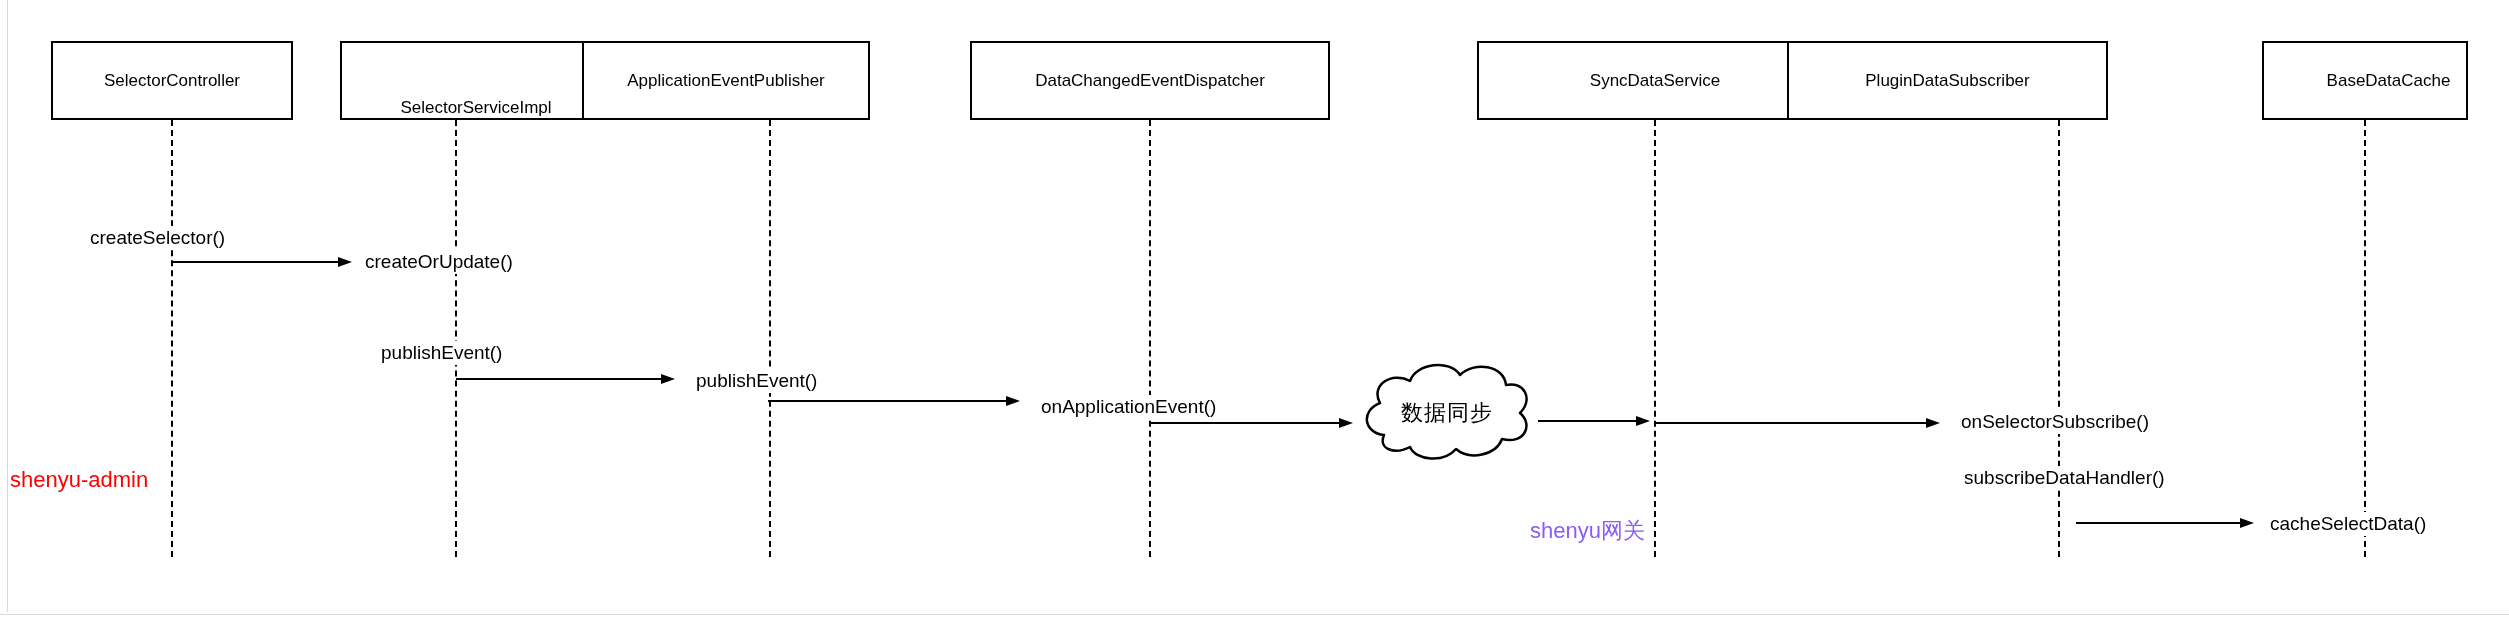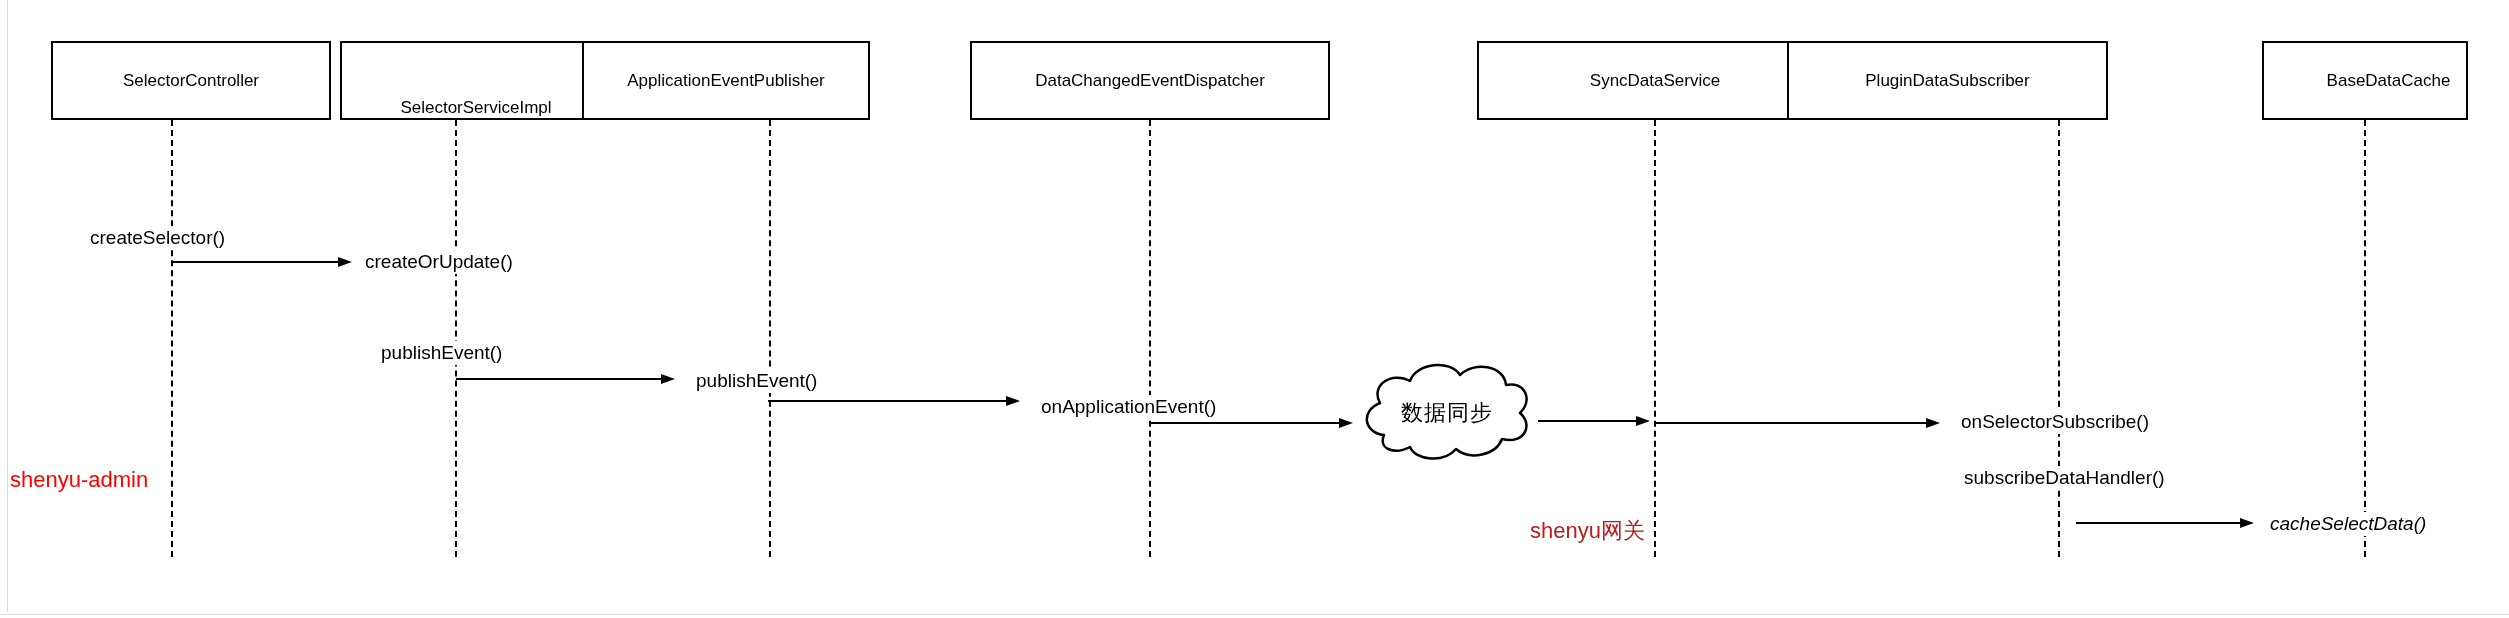--- a/index.html
+++ b/index.html
@@ -129,24 +129,24 @@
       <div class="arrow-head" style="left: 2240px; top: 518px;"></div>
     </div>
   <div id="labels-layer">
       <div class="msg-label" style="left: 87px; top: 238px;">createSelector()</div>
       <div class="msg-label" style="left: 362px; top: 262px;">createOrUpdate()</div>
       <div class="msg-label" style="left: 378px; top: 353px;">publishEvent()</div>
       <div class="msg-label" style="left: 693px; top: 381px;">publishEvent()</div>
       <div class="msg-label" style="left: 1038px; top: 407px;">onApplicationEvent()</div>
       <div class="msg-label" style="left: 1958px; top: 422px;">onSelectorSubscribe()</div>
       <div class="msg-label" style="left: 1961px; top: 478px;">subscribeDataHandler()</div>
-      <div class="msg-label" style="left: 2267px; top: 524px; font-style: italic;">cacheSelectData()</div>
+      <div class="msg-label" style="left: 2267px; top: 524px;">cacheSelectData()</div>
     </div>
   <div id="participants-layer">
-      <div class="participant" style="left: 51px; width: 280px;">
+      <div class="participant" style="left: 51px; width: 242px;">
         <span>SelectorController</span>
       </div>
       <div class="participant" style="left: 340px; width: 272px; align-items: flex-end;">
         <span>SelectorServiceImpl</span>
       </div>
       <div class="participant" style="left: 582px; width: 288px;">
         <span>ApplicationEventPublisher</span>
       </div>
       <div class="participant" style="left: 970px; width: 360px;">
         <span>DataChangedEventDispatcher</span>
@@ -164,15 +164,15 @@
   <div id="cloud-layer">
       <div class="cloud" style="left: 1356px; top: 357px; width: 182px; height: 111px;">
         <svg width="182" height="111" viewBox="0 0 182 111">
           <path d="M 28 78 C 8 76 4 54 24 46 C 14 28 36 14 54 24 C 60 6 94 2 104 18 C 118 4 148 8 150 28 C 168 24 178 42 164 56 C 178 68 168 88 146 82 C 140 98 114 104 100 92 C 88 106 60 104 54 90 C 38 98 22 92 28 78 Z" fill="#ffffff" stroke="#000000" stroke-width="2.5" stroke-linejoin="round"></path>
         </svg>
         <div class="cloud-label">数据同步</div>
       </div>
     </div>
   <div id="annotations-layer">
       <div class="annotation" style="left: 10px; top: 480px; color: rgb(255, 0, 0);">shenyu-admin</div>
-      <div class="annotation" style="left: 1530px; top: 531px; color: #b91c1c;">shenyu网关</div>
+      <div class="annotation" style="left: 1530px; top: 531px; color: #8b5cf6;">shenyu网关</div>
     </div>
 </div>
 
 </body></html>

